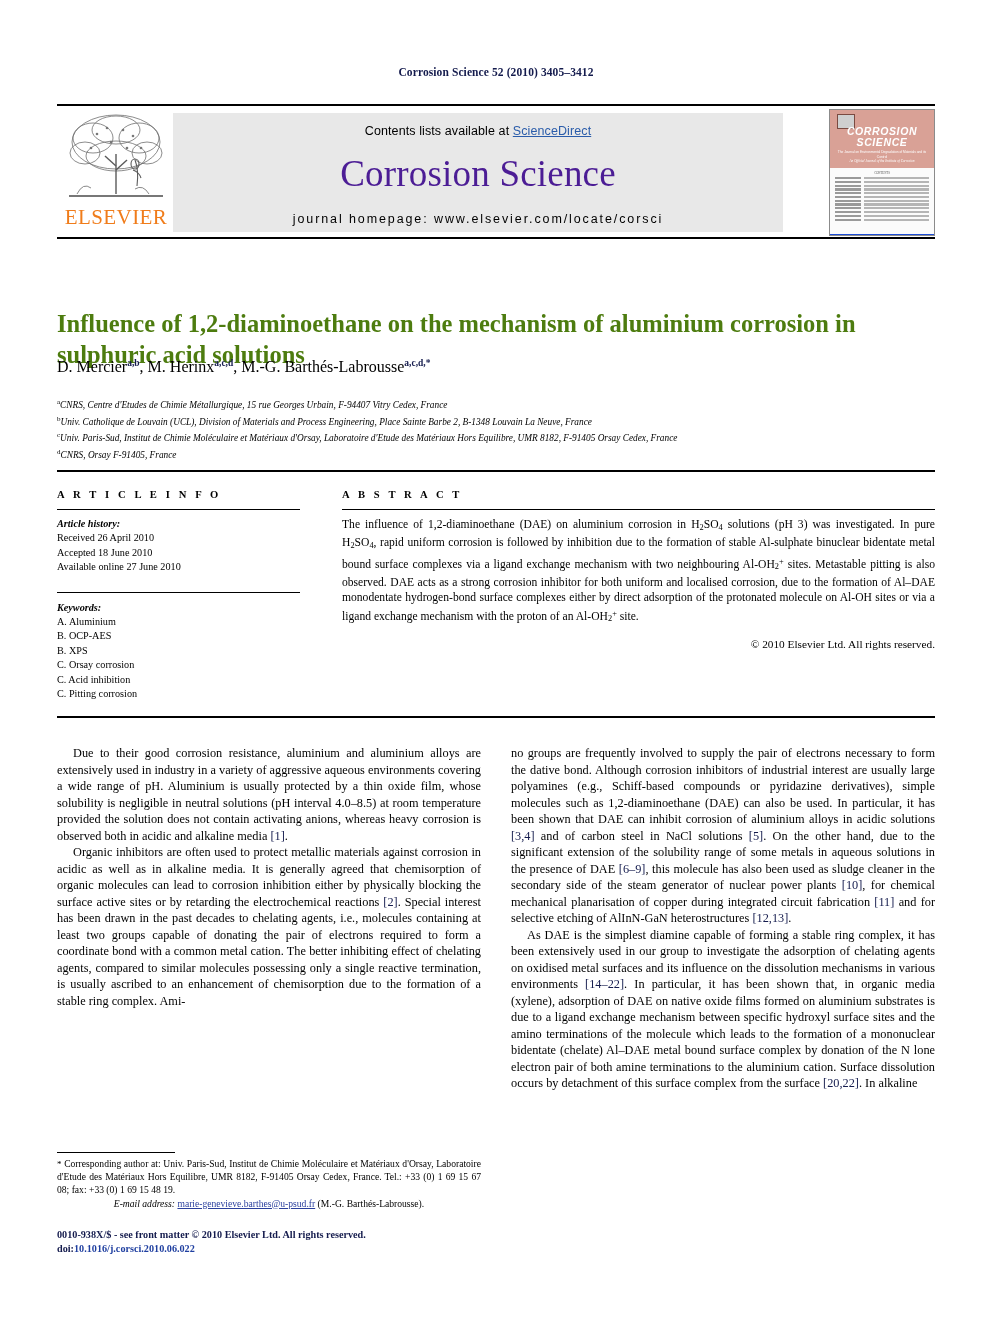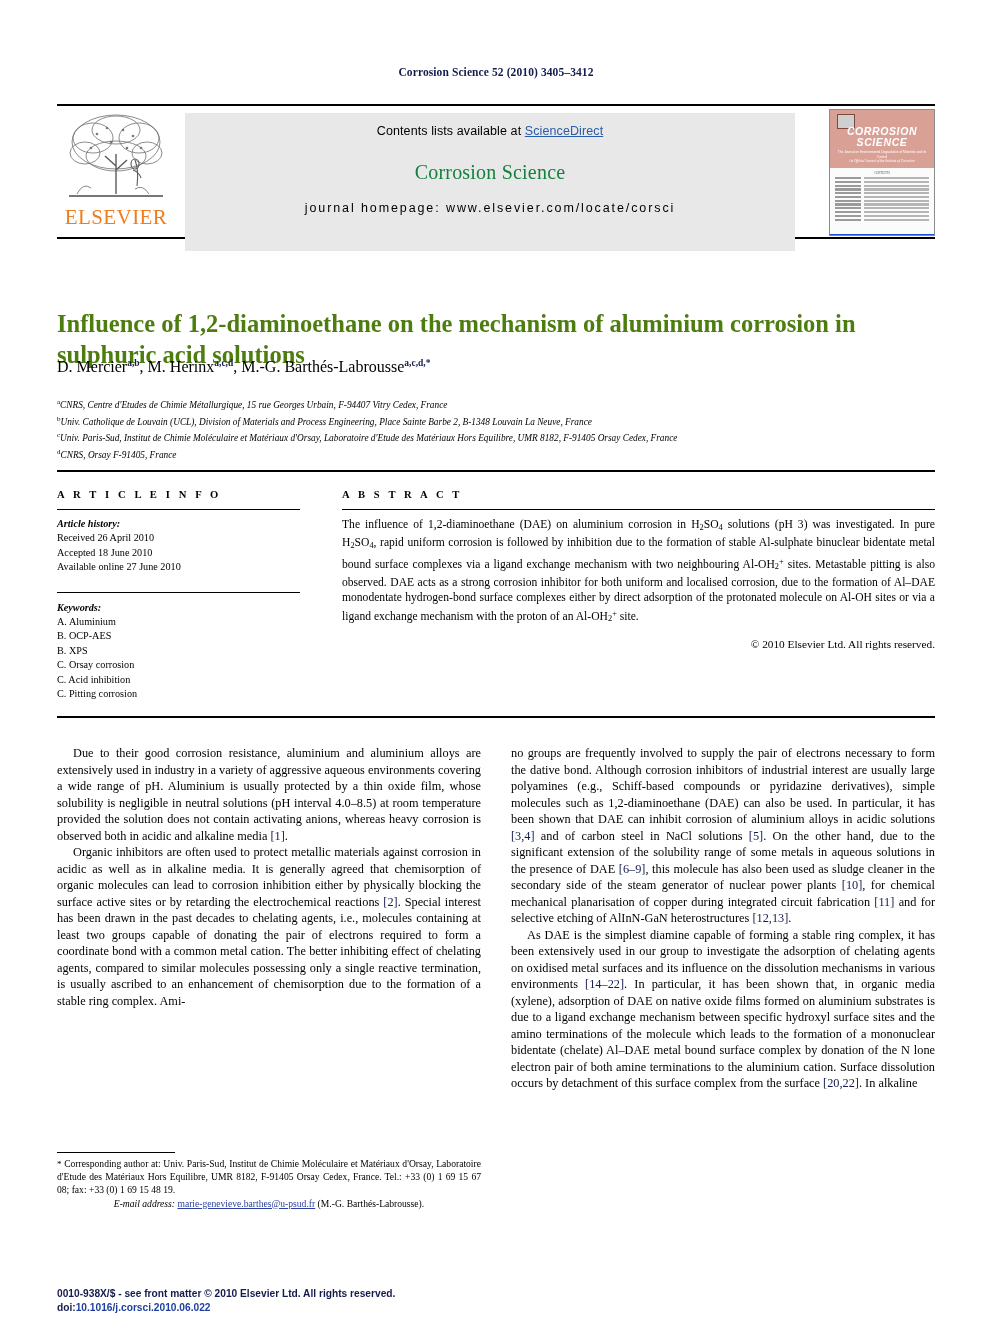--- a/index.html
+++ b/index.html
@@ -66,42 +66,42 @@
   .elsevier-word {
     font-family: "Liberation Serif", serif;
     font-size: 21px;
     letter-spacing: 0.4px;
     color: #f07c1a;
     line-height: 1;
     margin-top: 1px;
   }
   .grey-band {
     position: absolute;
-    left: 128px;
+    left: 116px;
     top: 7px;
     width: 610px;
-    height: 138px;
+    height: 119px;
     background: #e8e8e8;
     text-align: center;
   }
   .contents-line {
     font-family: "Liberation Sans", sans-serif;
     font-size: 12.5px;
     color: #000;
     padding-top: 11px;
     letter-spacing: .1px;
   }
   .sciencedirect {
     color: #2a5caa;
   }
   .journal-name {
     font-family: "Liberation Serif", serif;
-    font-size: 20px;
-    color: #15803d;
-    margin-top: 23px;
+    font-size: 37px;
+    color: #4c1d95;
+    margin-top: 14px;
     letter-spacing: .2px;
   }
   .homepage-line {
     font-family: "Liberation Sans", sans-serif;
     font-size: 12.5px;
     color: #000;
     margin-top: 17px;
     letter-spacing: 1.9px;
   }
   .cover-thumb {
@@ -353,23 +353,23 @@
     margin-top: 1px;
     font-family: Liberation Serif, serif;
   }
   .email-lab {
     font-style: italic;
   }
   .email-addr { color: #2a3f9d; }
   .imprint {
     position: absolute;
     left: 57px;
-    top: 1287px;
+    top: 1228px;
     width: 470px;
-    font-family: Liberation Sans, sans-serif;
+    font-family: Liberation Serif, serif;
     font-size: 10.2px;
     line-height: 13.6px;
     color: #141b4d;
     font-weight: bold;
   }
   .imprint .doi-val { color: #1f3fa0; }
 </style>
 </head>
 <body>
 

